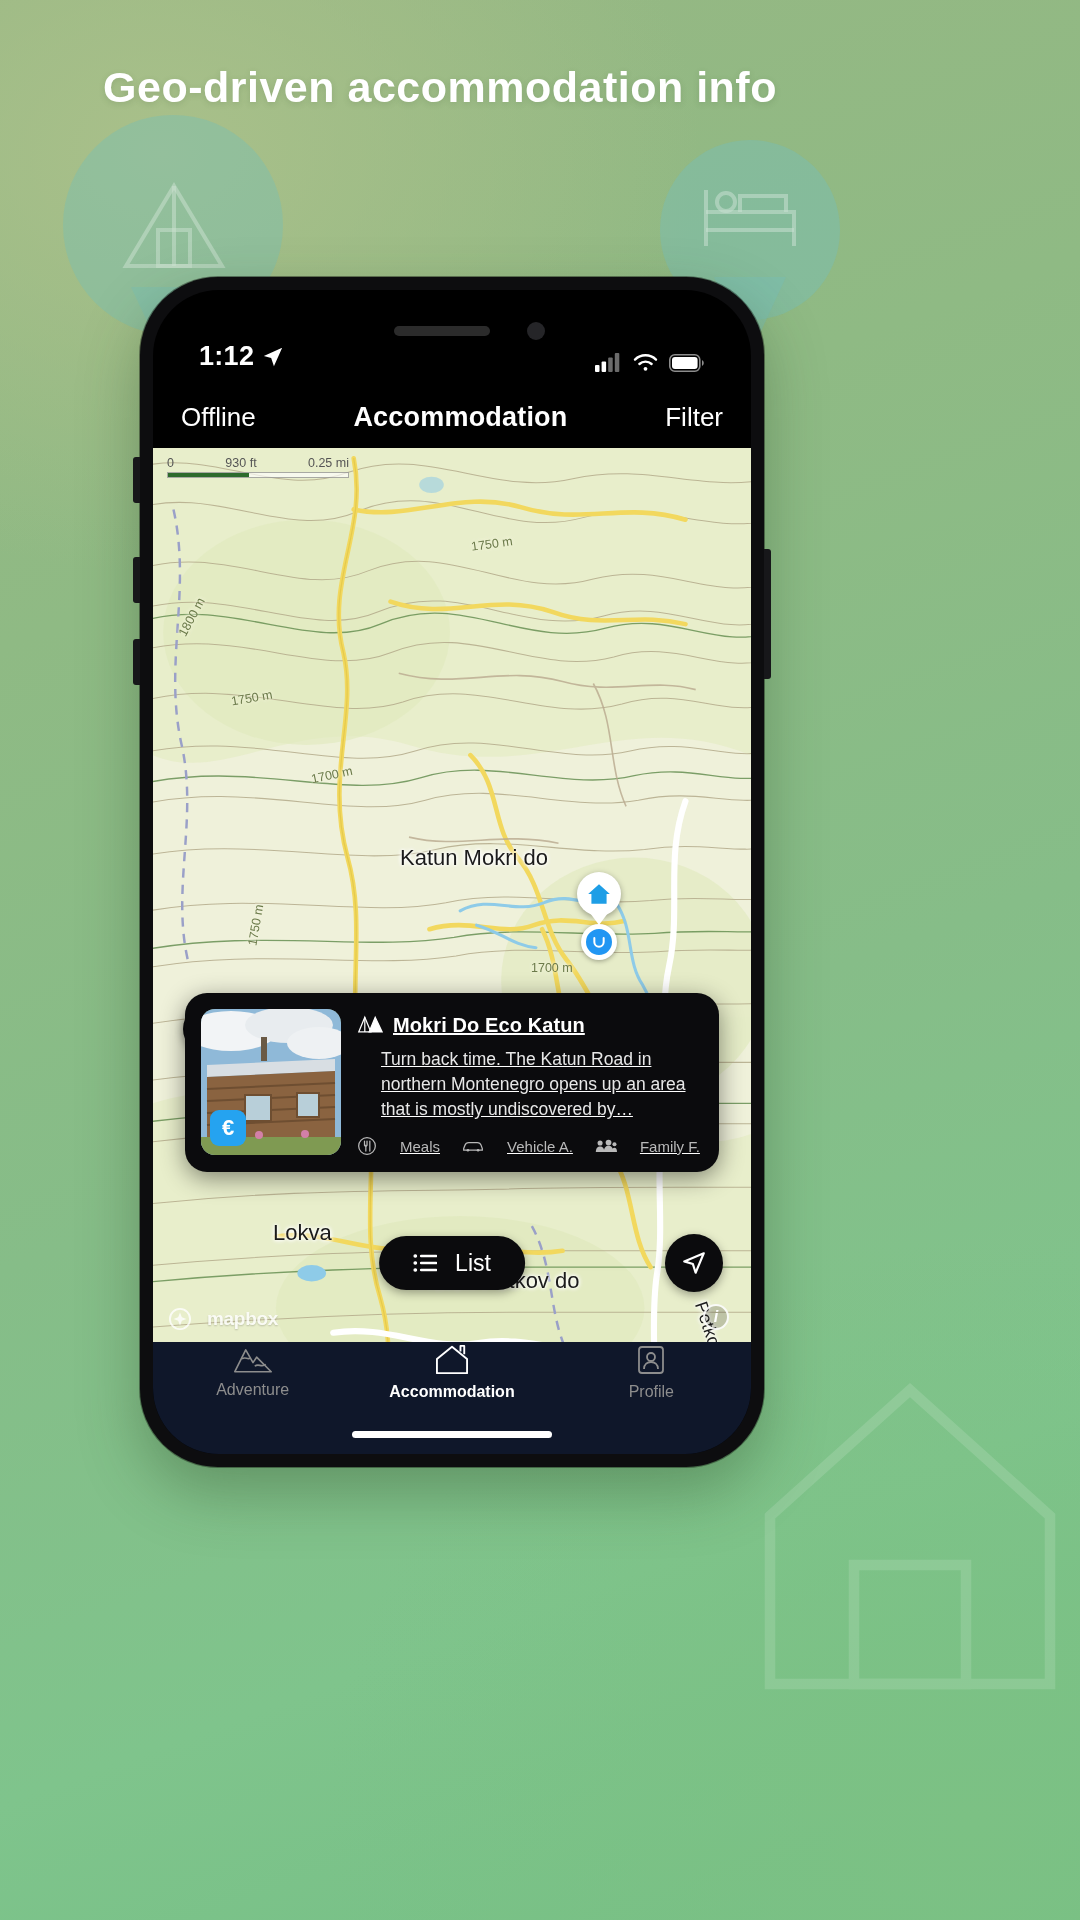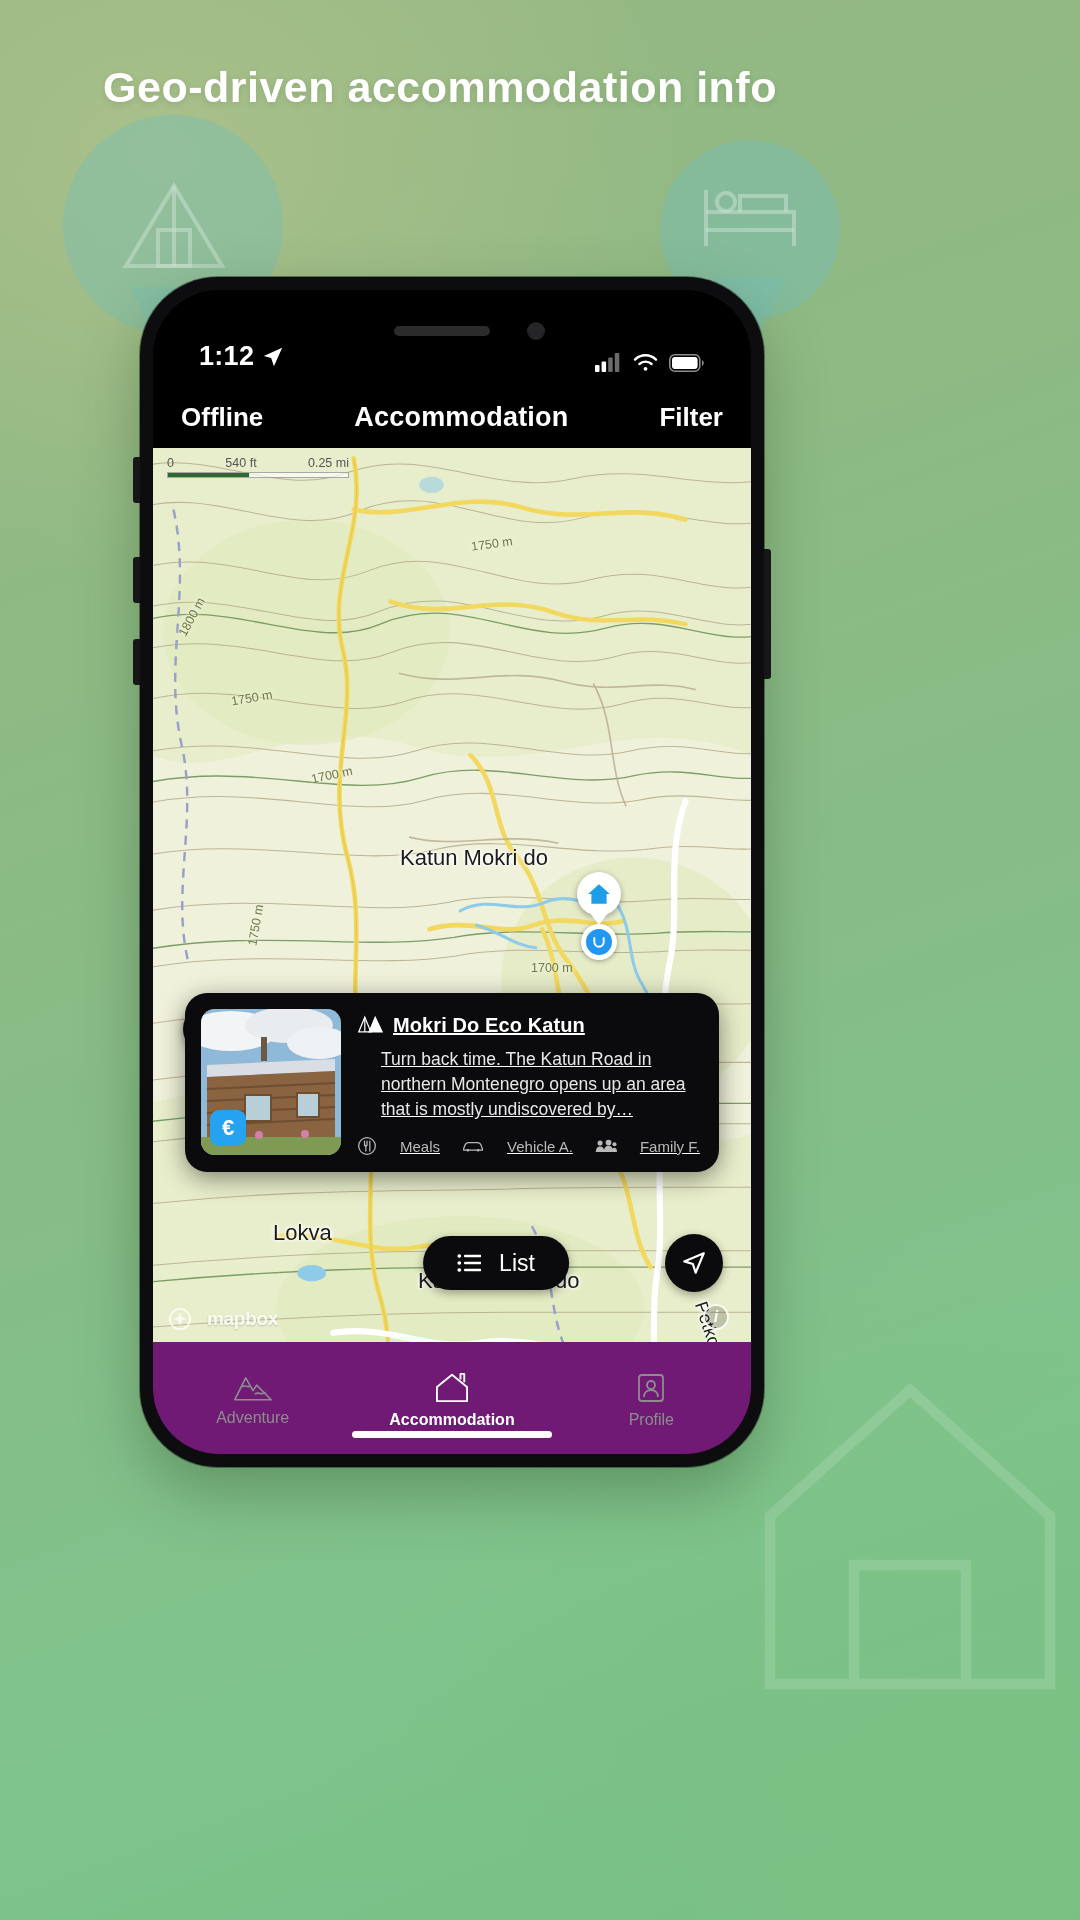--- a/index.html
+++ b/index.html
@@ -100,21 +100,21 @@
   .status-left { display:flex; align-items:center; gap:8px;
     font-size:27px; font-weight:600; letter-spacing:.3px; }
   .status-right { display:flex; align-items:center; gap:11px; }
 
   
   .navbar {
     position:absolute; top:96px; left:0; right:0; height:62px;
     display:flex; align-items:center; justify-content:space-between;
     padding:0 28px; background:#000; z-index:34; color:#fff;
   }
-  .nav-side { font-size:26px; font-weight:700; color:#fff; }
+  .nav-side { font-size:26px; font-weight:400; color:#fff; }
   .nav-title { font-size:27px; font-weight:bold; letter-spacing:.2px; }
 
   
   .map {
     position:absolute; top:158px; left:0; right:0; bottom:112px;
     overflow:hidden; background:#eef0d8;
   }
   .map-canvas { position:absolute; inset:0; }
 
   .scalebar {
@@ -196,21 +196,21 @@
   .amenities { display:flex; gap:22px; margin-top:14px; align-items:center; }
   .amenity { display:flex; align-items:center; gap:23px;
     color:#b9b9b9; font-size:15px; white-space:nowrap; }
 
   
   .list-btn {
     position:absolute; left:50%; transform:translateX(-50%); bottom:52px;
     z-index:24; background:#0b0b0d; color:#fff;
     border-radius:30px; height:54px; padding:0 34px;
     display:flex; align-items:center; gap:18px;
-    font-size:23px; box-shadow:0 3px 10px rgba(0,0,0,.35);margin-left:44px;
+    font-size:23px; box-shadow:0 3px 10px rgba(0,0,0,.35);
   }
   .locate-btn {
     position:absolute; right:28px; bottom:50px; z-index:24;
     width:58px; height:58px; border-radius:50%; background:#0b0b0d;
     display:flex; align-items:center; justify-content:center;
     box-shadow:0 3px 10px rgba(0,0,0,.35);
   }
   .mapbox-logo {
     position:absolute; left:16px; bottom:12px; z-index:22;
     display:flex; align-items:center; gap:16px;
@@ -222,22 +222,22 @@
     width:26px; height:26px; border-radius:50%;
     border:2px solid rgba(255,255,255,.9); color:#fff;
     display:flex;align-items:center;justify-content:center;
     font-size:16px; font-style:italic; font-weight:bold;
     background:rgba(0,0,0,.18);
   }
 
   
   .tabbar {
     position:absolute; left:0; right:0; bottom:0; height:112px;
-    background:#701a75; display:flex; align-items:flex-start;
-    padding-top:30px; z-index:30;
+    background:#0f172a; display:flex; align-items:flex-start;
+    padding-top:2px; z-index:30;
   }
   .tab { flex:1; display:flex; flex-direction:column; align-items:center; gap:7px; }
   .tab .tab-label { font-size:16px; color:#8d8d8d; }
   .tab.active .tab-label { color:#fff; font-weight:bold; }
   .home-indicator {
     position:absolute; left:50%; transform:translateX(-50%); bottom:16px;
     width:200px; height:7px; border-radius:4px; background:#fff; z-index:33;
   }
   svg { display:block; }
 </style>
@@ -406,21 +406,21 @@
           <path d="M240 220 C300 236 340 212 400 228 C450 242 486 224 530 236"></path>
           <path d="M250 380 C300 392 340 374 396 386"></path>
           <path d="M430 230 C452 270 444 310 462 350"></path>
           <path d="M100 540 C150 530 190 552 240 544"></path>
         </g>
       </svg>
 
       <div class="scalebar">
         <div class="labels">
           <span>0</span>
-          <span>540 ft</span>
+          <span>930 ft</span>
           <span>0.25 mi</span>
         </div>
         <div class="bar">
             <i class="fill"></i>
           </div>
       </div>
 
       <div class="contour-label" style="left:318px; top:89px; transform:rotate(-8deg);">1750 m</div>
       <div class="contour-label" style="left:18px; top:162px; transform:rotate(-62deg);">1800 m</div>
       <div class="contour-label" style="left:78px; top:243px; transform:rotate(-10deg);">1750 m</div>

